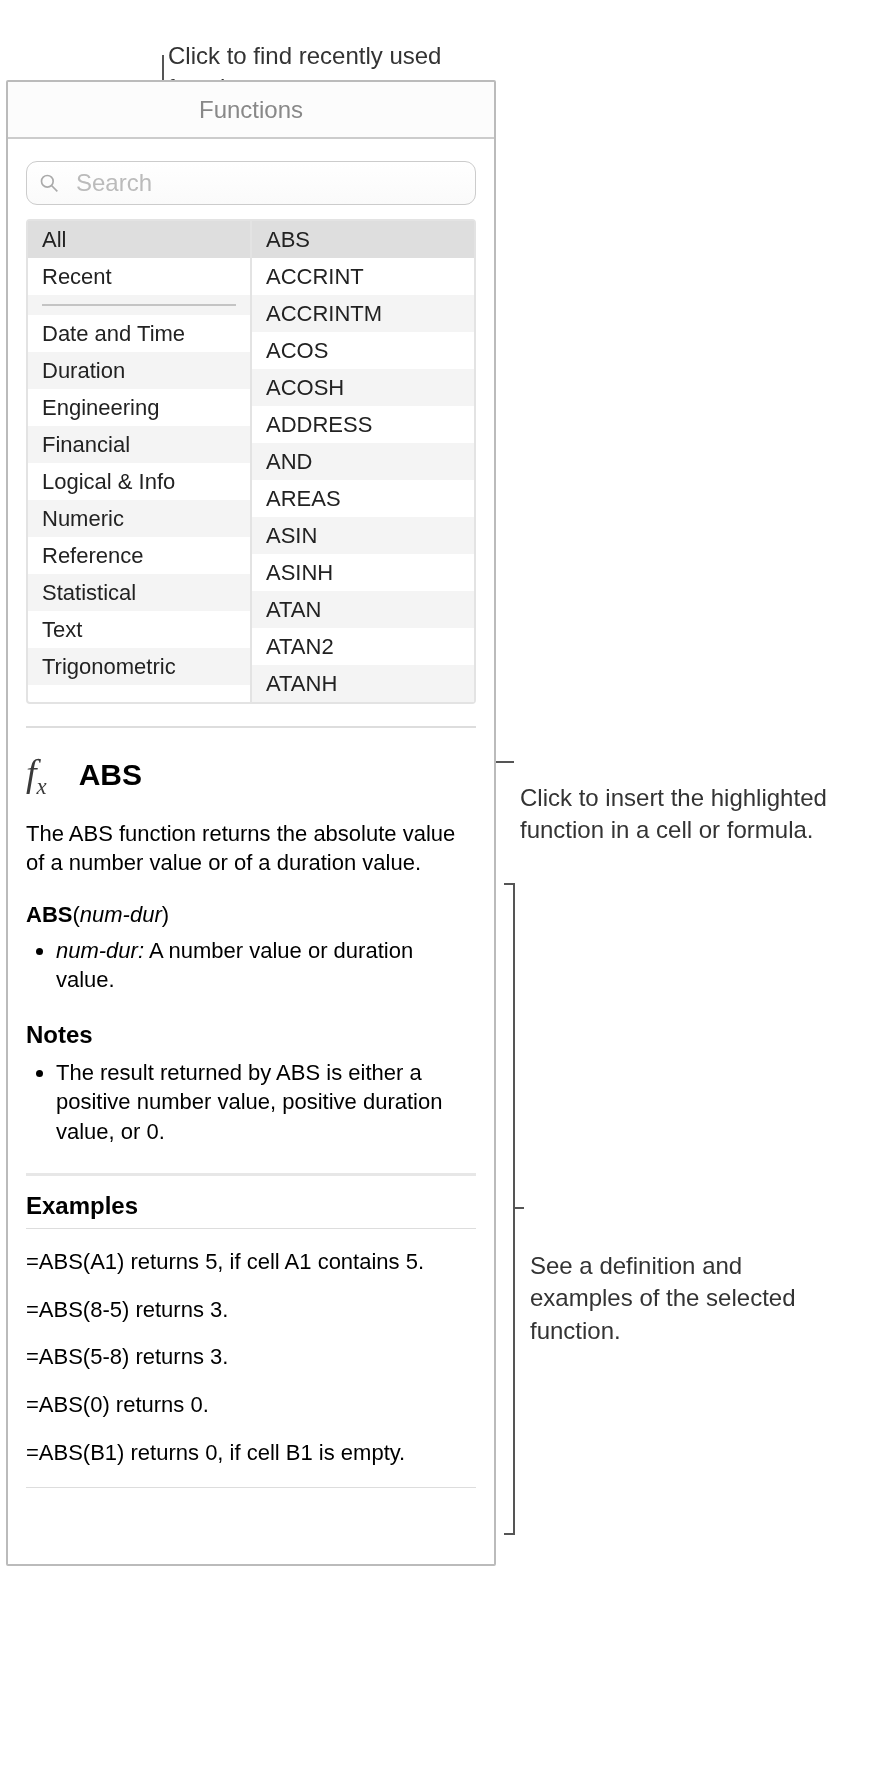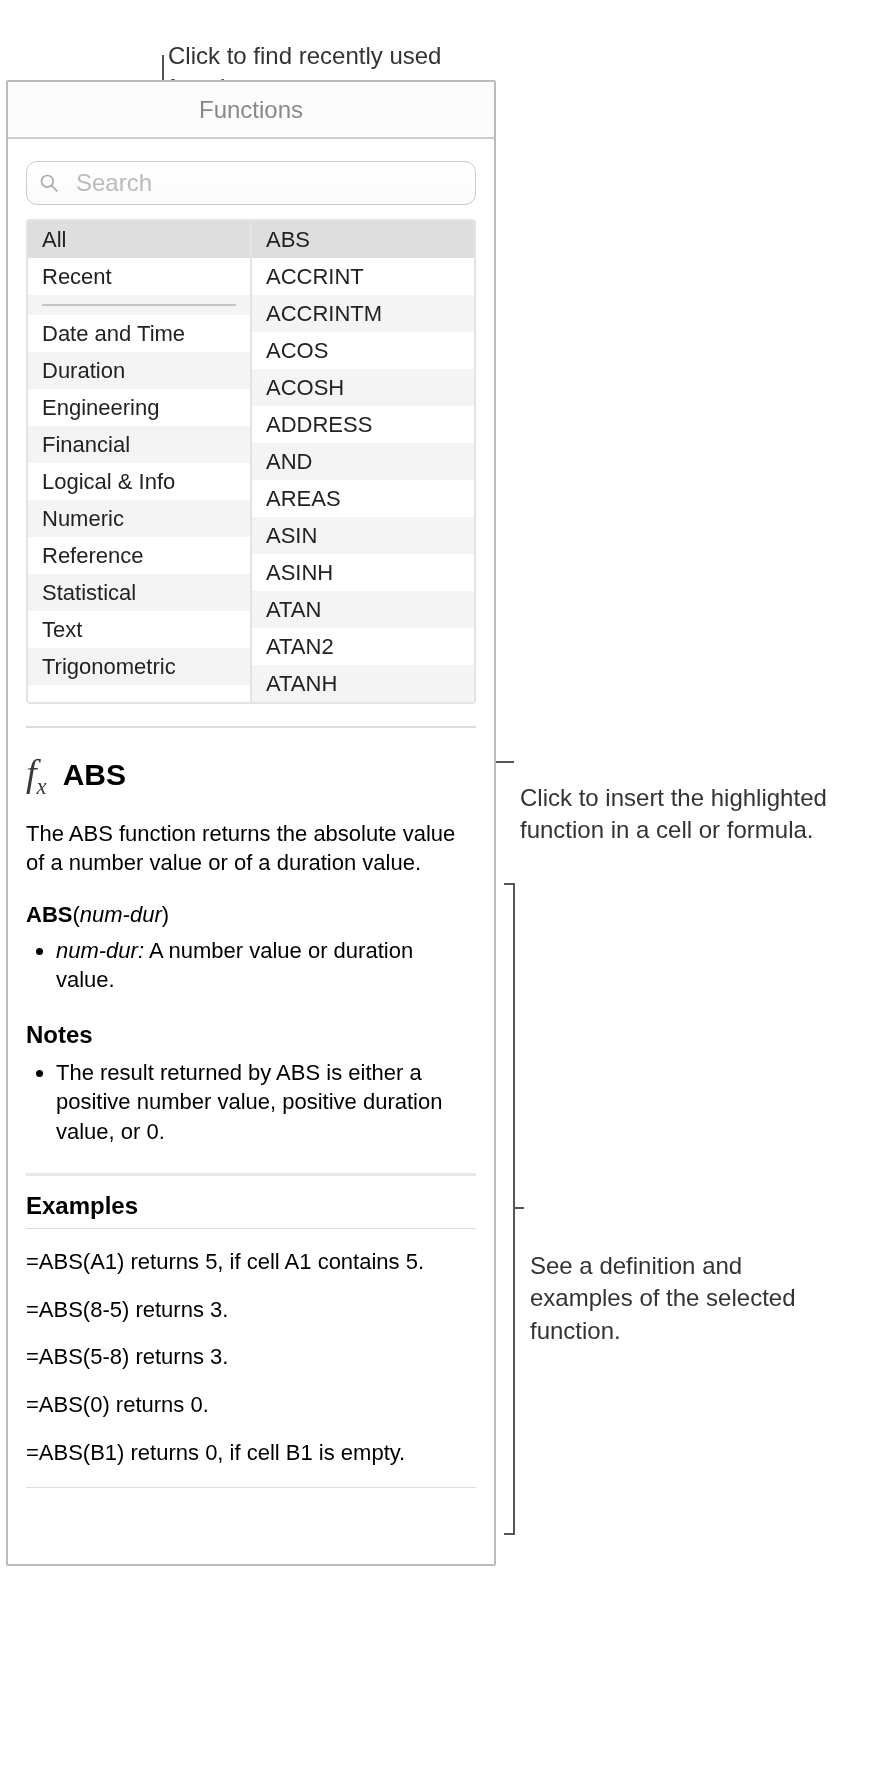--- a/index.html
+++ b/index.html
@@ -129,21 +129,21 @@
     padding: 0 18px;
     cursor: pointer;
   }
 
   
   .help { padding: 0 18px 18px; }
   .help hr.thin {
     border: none; height: 2px; background: #ddd; margin: 22px 0 20px;
   }
   .fx-head {
-    display: flex; align-items: center; gap: 16px;
+    display: flex; align-items: center; gap: 32px;
     margin-top: 4px;
   }
   .fx-symbol {
     font-family: "Times New Roman", Georgia, serif;
     font-style: italic;
     font-size: 38px;
     color: #3a3a3a;
   }
   .fx-symbol sub { font-style: italic; font-size: 0.6em; vertical-align: -0.35em; }
   .fx-name { font-size: 30px; font-weight: 700; }

